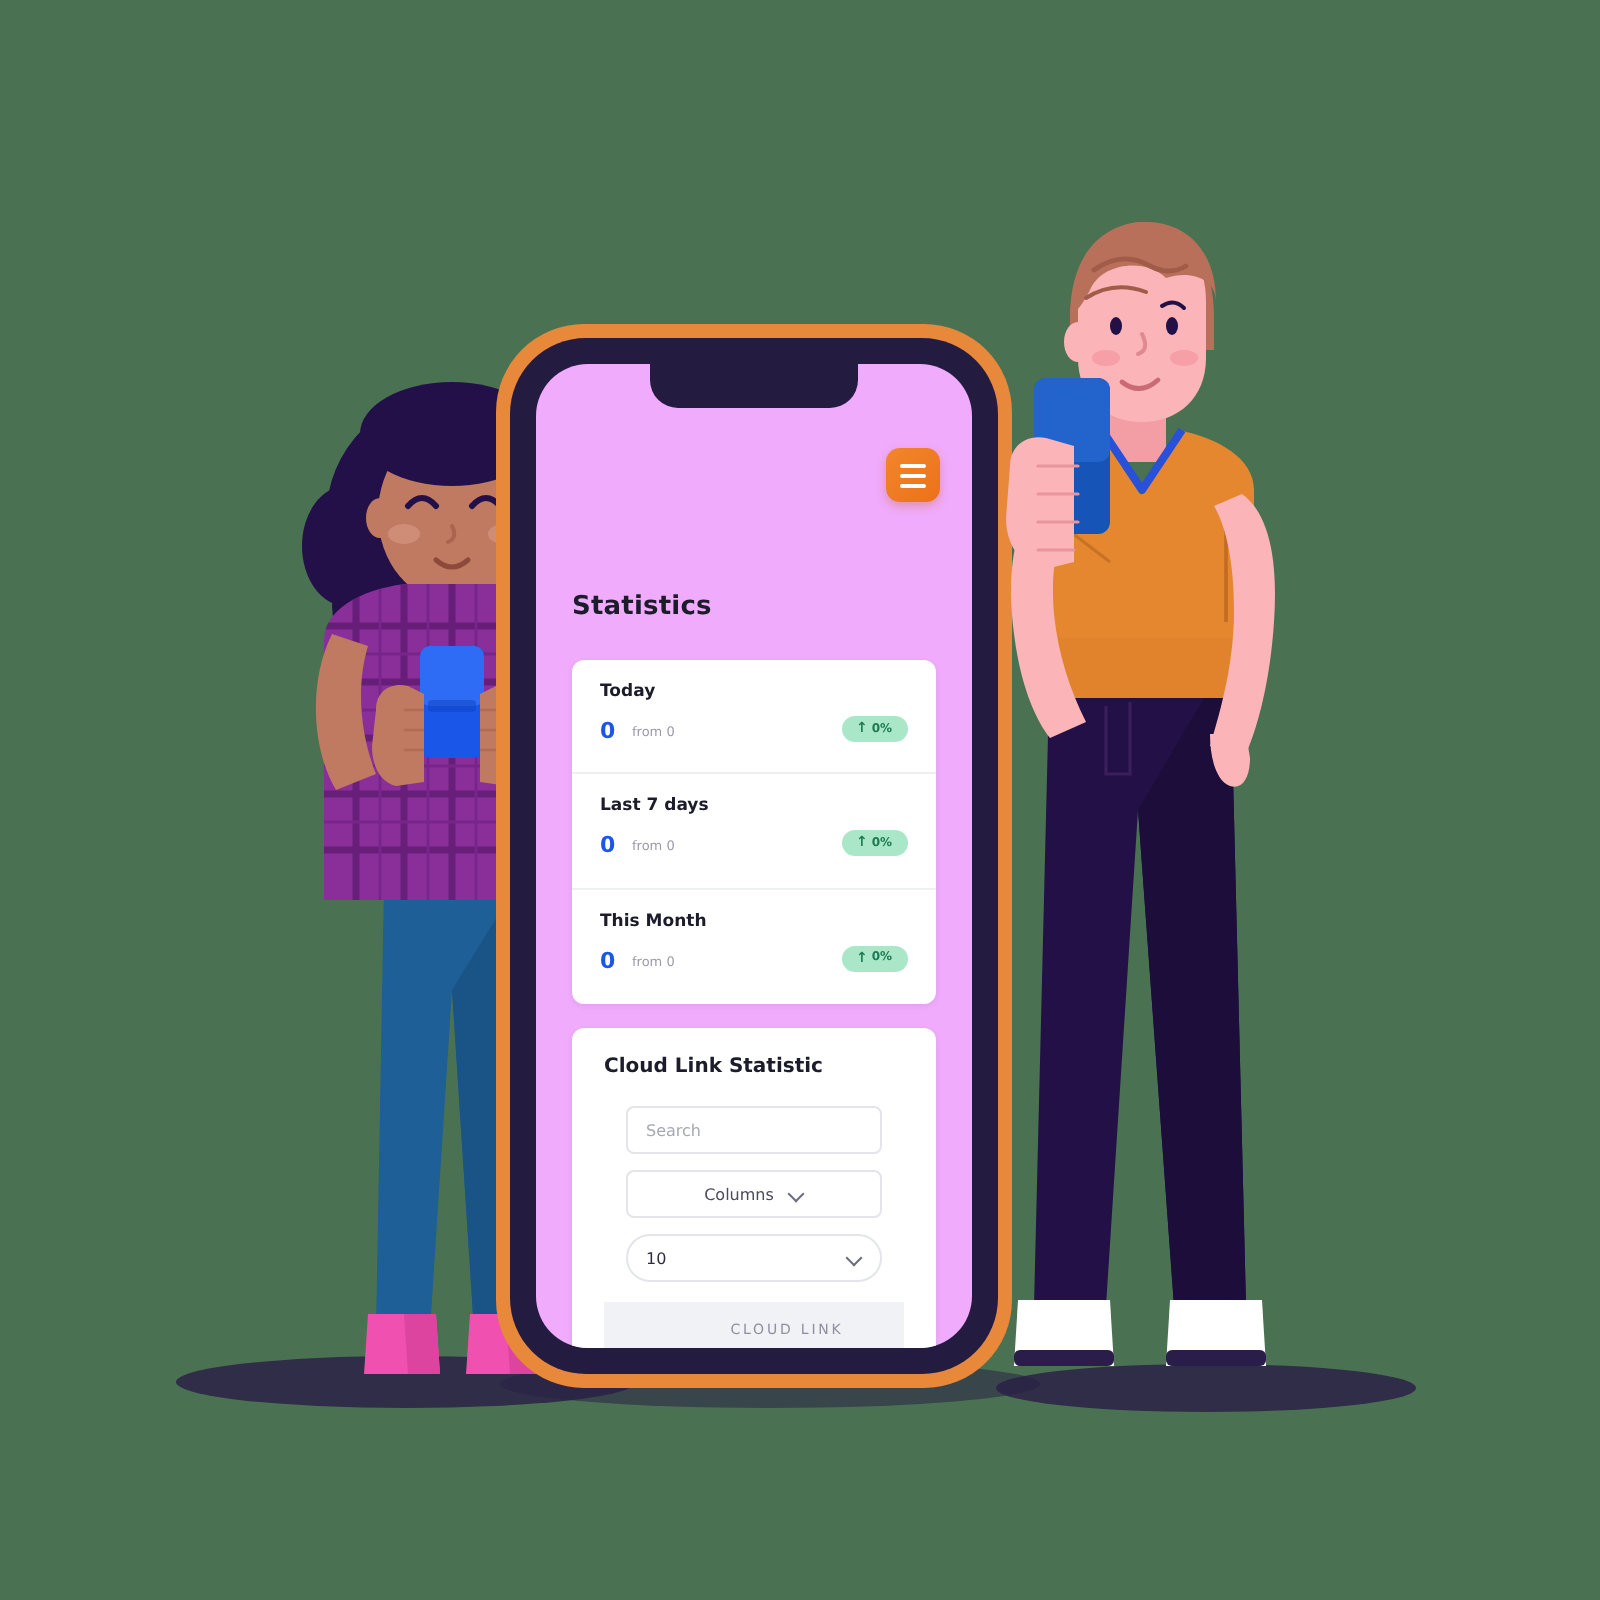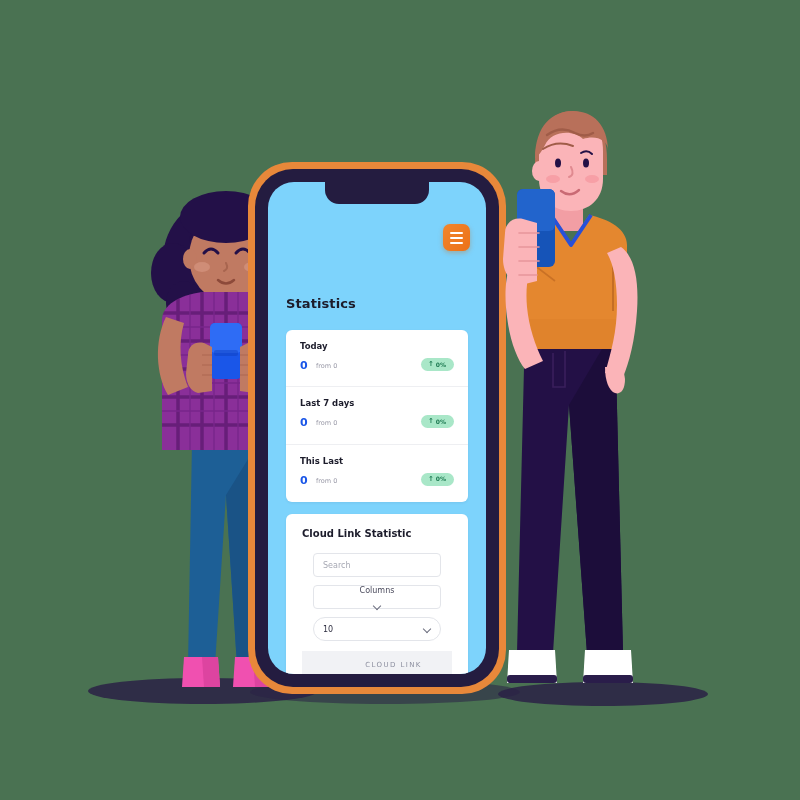--- a/index.html
+++ b/index.html
@@ -42,21 +42,21 @@
   }
   #phone-bezel {
     position: absolute;
     left: 7px; top: 7px; right: 7px; bottom: 7px;
     background: #241c40;
     border-radius: 38px;
   }
   #phone-screen {
     position: absolute;
     left: 20px; top: 20px; right: 20px; bottom: 20px;
-    background: #7dd3fc;
+    background: #f0abfc;
     border-radius: 26px;
     overflow: hidden;
   }
   #notch {
     position: absolute;
     left: 50%;
     transform: translateX(-50%);
     top: 0;
     width: 104px;
     height: 22px;
@@ -207,21 +207,20 @@
     color: #3b3b4d;
     outline: none;
   }
   #search-input::placeholder { color: #a6a8b3; }
   #columns-select {
     top: 71px;
     justify-content: center;
     gap: 8px;
     cursor: pointer;
     color: #4a4a5c;
-    flex-direction: column;
   }
   #rows-select {
     top: 103px;
     justify-content: space-between;
     padding: 0 9px;
     cursor: pointer;
     color: #2e2e40;
     border-radius: 12px;
   }
   .chev {
@@ -395,21 +394,21 @@
             <div class="stat-label">Last 7 days</div>
             <div class="stat-value">0</div>
             <div class="stat-from">from 0</div>
             <div class="stat-badge">
               <span class="arrow">↑</span>
               <span>0%</span>
             </div>
           </div>
 
           <div class="stat-row">
-            <div class="stat-label">This Last</div>
+            <div class="stat-label">This Month</div>
             <div class="stat-value">0</div>
             <div class="stat-from">from 0</div>
             <div class="stat-badge">
               <span class="arrow">↑</span>
               <span>0%</span>
             </div>
           </div>
         </div>
 
         <div class="card" id="cloud-card">

